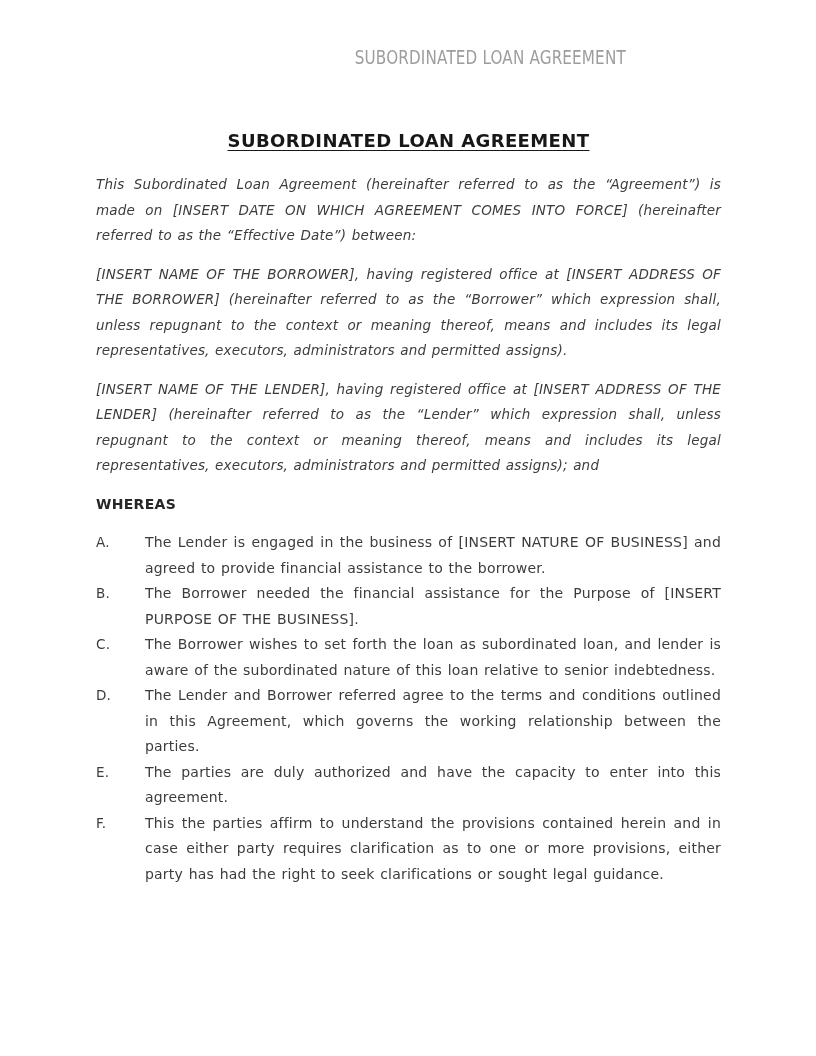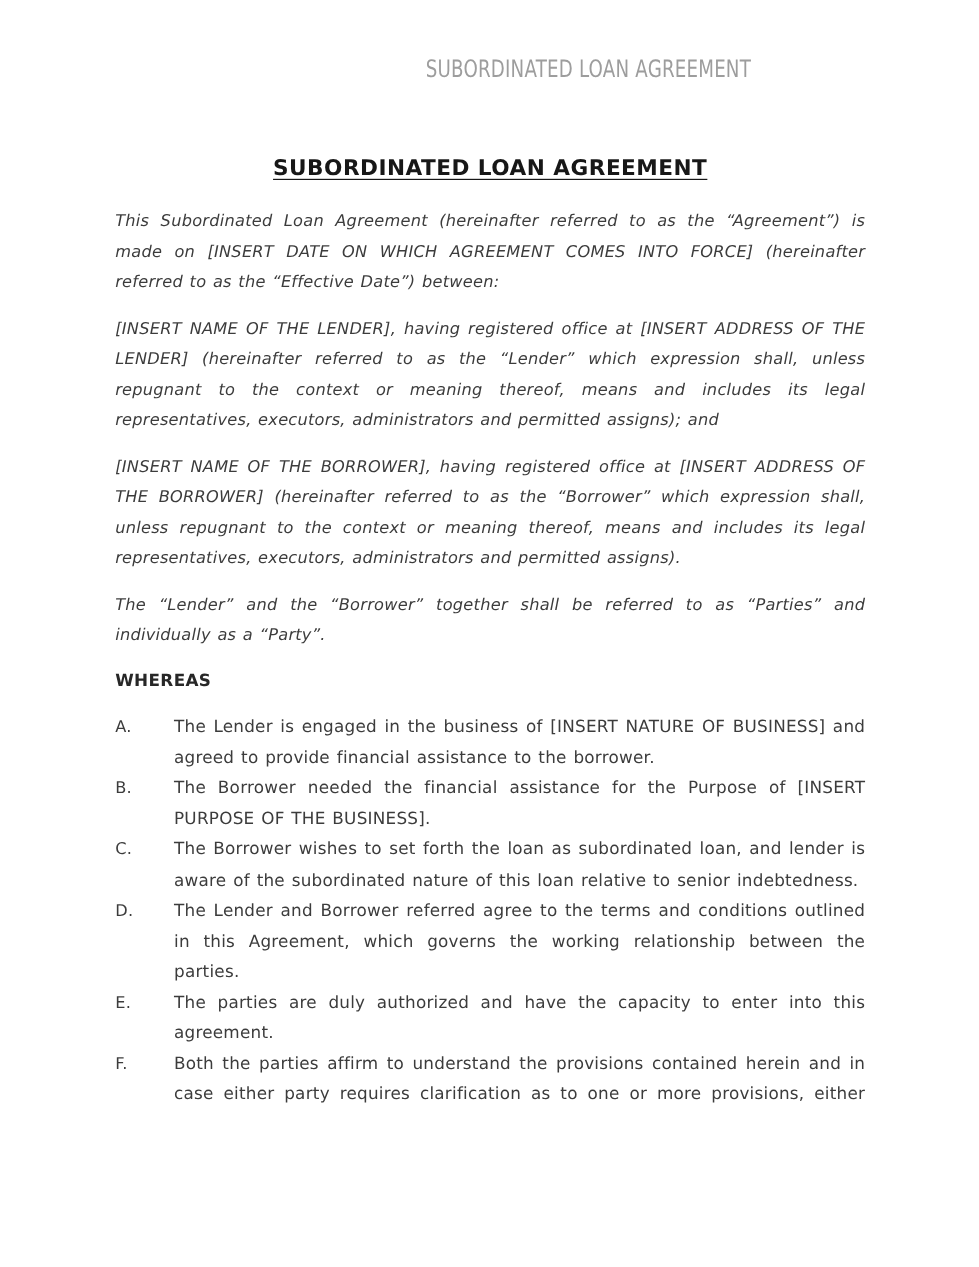--- a/index.html
+++ b/index.html
@@ -102,25 +102,24 @@
   <div class="running-header">
     <span class="condense">SUBORDINATED LOAN AGREEMENT</span>
   </div>
 
   <div class="content">
 
     <div class="doc-title">SUBORDINATED LOAN AGREEMENT</div>
 
     <p class="para">This Subordinated Loan Agreement (hereinafter referred to as the “Agreement”) is made on [INSERT DATE ON WHICH AGREEMENT COMES INTO FORCE] (hereinafter referred to as the “Effective Date”) between:</p>
 
+    <p class="para">[INSERT NAME OF THE BORROWER], having registered office at [INSERT ADDRESS OF THE BORROWER] (hereinafter referred to as the “Borrower” which expression shall, unless repugnant to the context or meaning thereof, means and includes its legal representatives, executors, administrators and permitted assigns).</p>
+
     <p class="para">[INSERT NAME OF THE LENDER], having registered office at [INSERT ADDRESS OF THE LENDER] (hereinafter referred to as the “Lender” which expression shall, unless repugnant to the context or meaning thereof, means and includes its legal representatives, executors, administrators and permitted assigns); and</p>
 
-    <p class="para">[INSERT NAME OF THE BORROWER], having registered office at [INSERT ADDRESS OF THE BORROWER] (hereinafter referred to as the “Borrower” which expression shall, unless repugnant to the context or meaning thereof, means and includes its legal representatives, executors, administrators and permitted assigns).</p>
-
-    <p class="para">The “Lender” and the “Borrower” together shall be referred to as “Parties” and individually as a “Party”.</p>
 
     <div class="whereas">WHEREAS</div>
 
     <div class="recitals">
 
       <div class="recital">
         <div class="recital-label">A.</div>
         <div class="recital-text">The Lender is engaged in the business of [INSERT NATURE OF BUSINESS] and agreed to provide financial assistance to the borrower.</div>
       </div>
 
@@ -139,21 +138,21 @@
         <div class="recital-text">The Lender and Borrower referred agree to the terms and conditions outlined in this Agreement, which governs the working relationship between the parties.</div>
       </div>
 
       <div class="recital">
         <div class="recital-label">E.</div>
         <div class="recital-text">The parties are duly authorized and have the capacity to enter into this agreement.</div>
       </div>
 
       <div class="recital">
         <div class="recital-label">F.</div>
-        <div class="recital-text">Both the parties affirm to understand the provisions contained herein and in case either party requires clarification as to one or more provisions, either party has had the right to seek clarifications or sought legal guidance.</div>
+        <div class="recital-text">This the parties affirm to understand the provisions contained herein and in case either party requires clarification as to one or more provisions, either party has had the right to seek clarifications or sought legal guidance.</div>
       </div>
 
     </div>
   </div>
 
   <div class="page-footer"><span class="sep">| </span><span>1</span></div>
 
 </div>
 
 </body></html>

